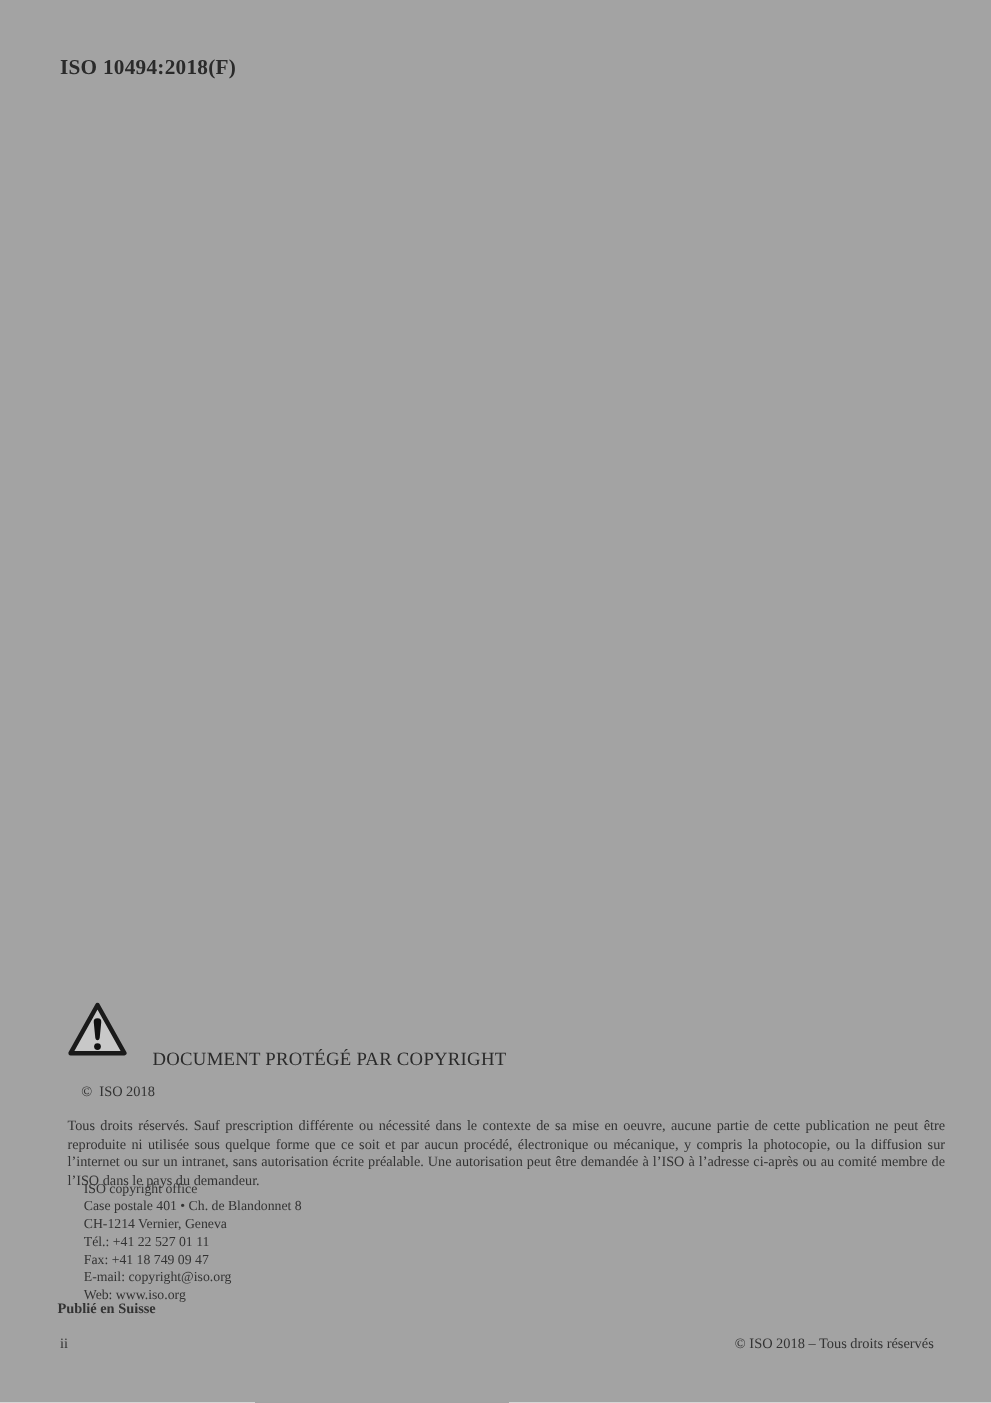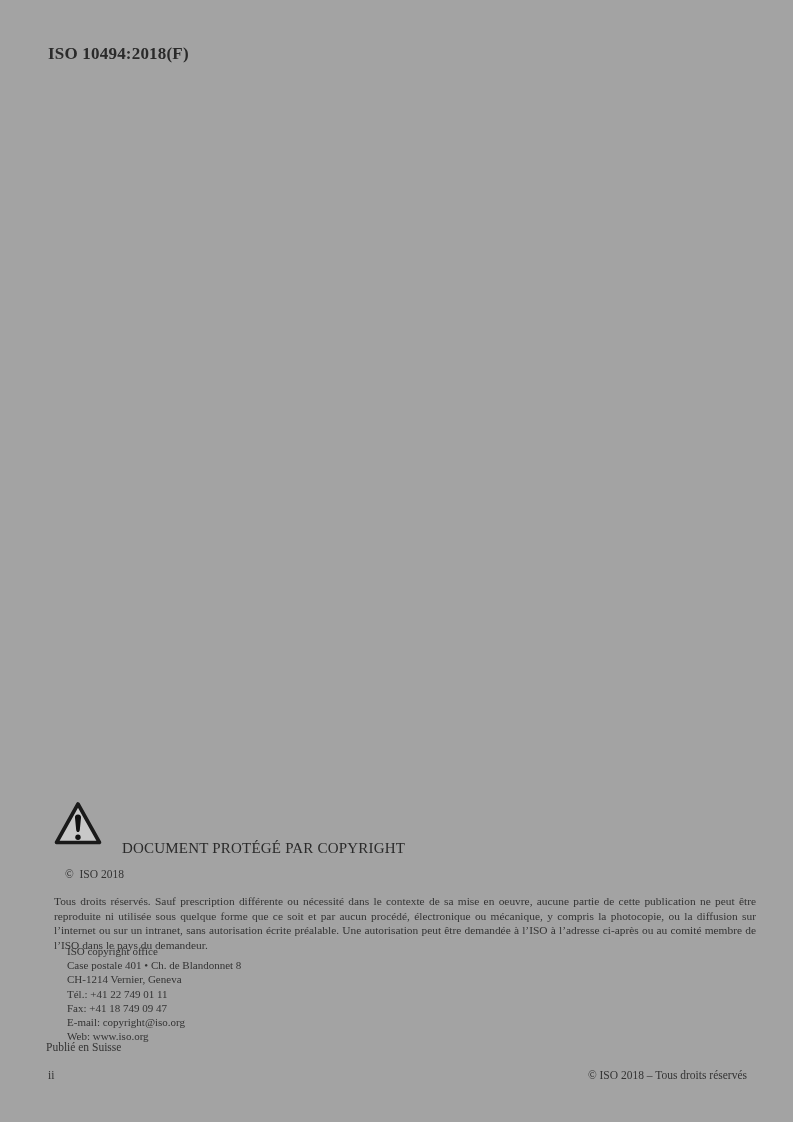--- a/index.html
+++ b/index.html
@@ -64,20 +64,21 @@
     left: 67px;
     top: 944px;
     font-size: 11px;
     line-height: 14.2px;
   }
   .published {
     position: absolute;
     left: 46px;
     top: 1041px;
     font-size: 11.5px;
+    font-weight: bold;
   }
   .footer-left {
     position: absolute;
     left: 48px;
     top: 1069px;
     font-size: 11.5px;
   }
   .footer-right {
     position: absolute;
     right: 46px;
@@ -103,21 +104,21 @@
   <div class="banner-title">DOCUMENT PROTÉGÉ PAR COPYRIGHT</div>
 
   <div class="year-line">©  ISO 2018</div>
 
   <p class="notice">Tous droits réservés. Sauf prescription différente ou nécessité dans le contexte de sa mise en oeuvre, aucune partie de cette publication ne peut être reproduite ni utilisée sous quelque forme que ce soit et par aucun procédé, électronique ou mécanique, y compris la photocopie, ou la diffusion sur l’internet ou sur un intranet, sans autorisation écrite préalable. Une autorisation peut être demandée à l’ISO à l’adresse ci-après ou au comité membre de l’ISO dans le pays du demandeur.</p>
 
   <div class="address">
     <div>ISO copyright office</div>
     <div>Case postale 401 • Ch. de Blandonnet 8</div>
     <div>CH-1214 Vernier, Geneva</div>
-    <div>Tél.: +41 22 749 01 11</div>
+    <div>Tél.: +41 22 527 01 11</div>
     <div>Fax: +41 18 749 09 47</div>
     <div>E-mail: copyright@iso.org</div>
     <div>Web: www.iso.org</div>
   </div>
 
   <div class="published">Publié en Suisse</div>
 
   <div class="footer-left">ii</div>
 
   <div class="footer-right">© ISO 2018 – Tous droits réservés</div>

